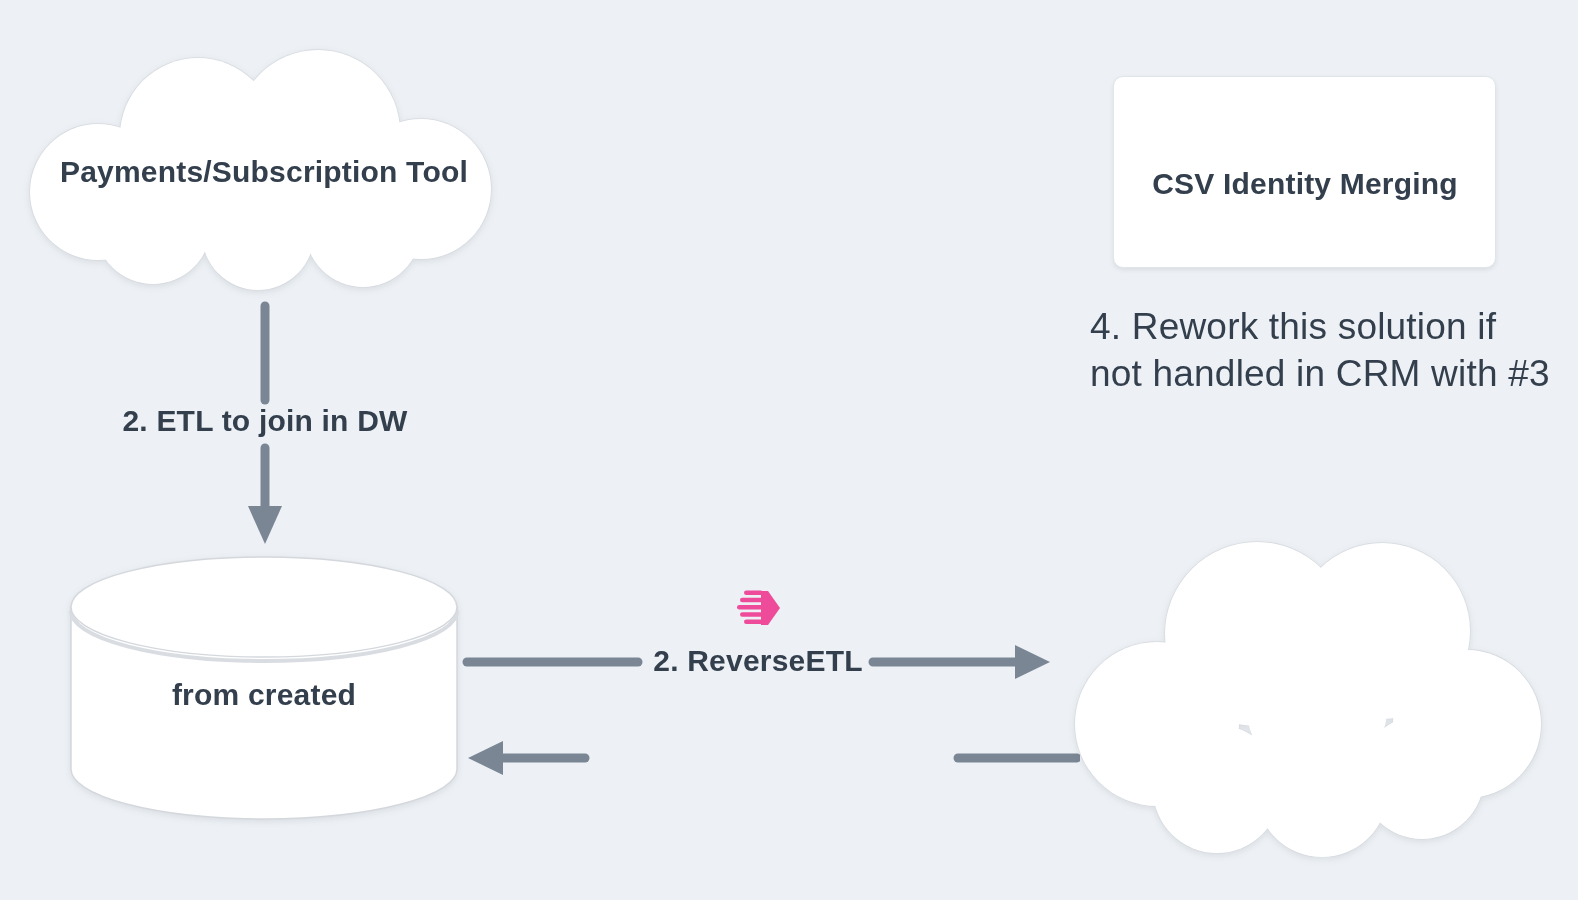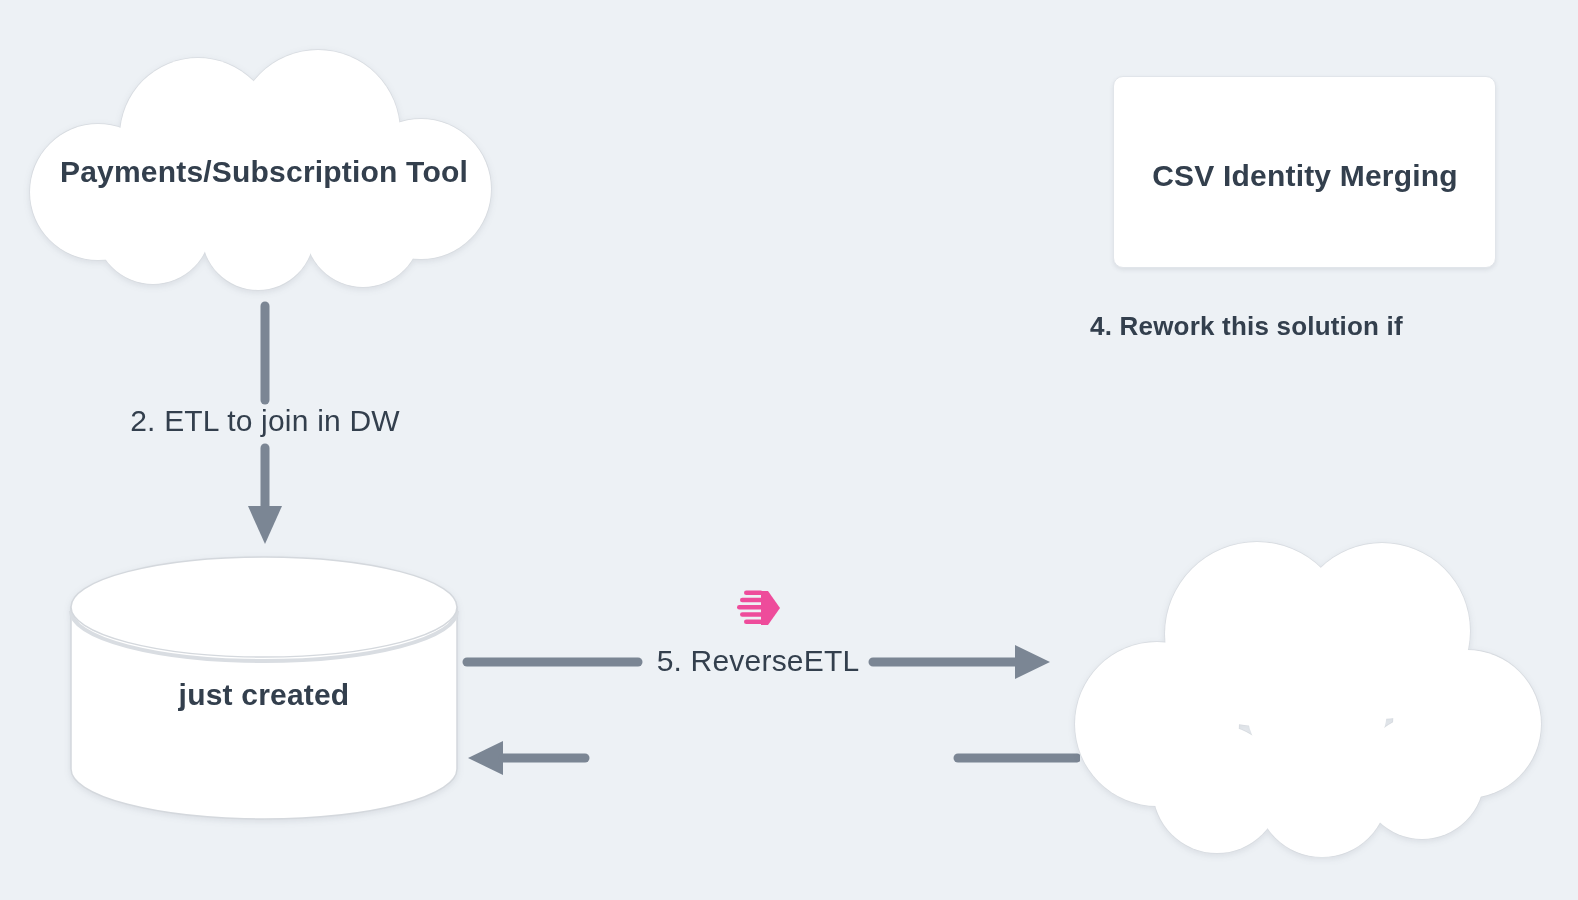--- a/index.html
+++ b/index.html
@@ -26,29 +26,29 @@
     font-weight: 600;
     line-height: 48px;
     color: #333f4d;
     letter-spacing: 0.2px;
   }
   .edge-label {
     position: absolute;
     transform: translateX(-50%);
     white-space: nowrap;
     font-size: 30px;
-    font-weight: 400;
+    font-weight: 700;
     line-height: 46px;
     color: #333f4d;
     letter-spacing: 0.2px;
   }
   .note-text {
     position: absolute;
-    font-size: 26px;
-    font-weight: 700;
+    font-size: 37px;
+    font-weight: 400;
     line-height: 47px;
     color: #333f4d;
     letter-spacing: 0.2px;
     white-space: nowrap;
   }
   .rect-node {
     position: absolute;
     background: #ffffff;
     border: 1px solid #e1e5ea;
     border-radius: 10px;
@@ -93,47 +93,48 @@
     <polygon class="arrow-head" points="4,206 38,206 21,244"></polygon>
   </svg>
   <div class="edge-label" style="left:265px; top:398px;">2. ETL to join in DW</div>
 
   <svg class="abs shape-svg" style="left:69px; top:553px;" width="390" height="268" viewBox="0 0 390 268">
     <path d="M 2 54 L 2 216 A 193 50 0 0 0 388 216 L 388 54 Z" fill="#ffffff" stroke="#d4d8dd" stroke-width="1.5"></path>
     <path d="M 2 58 A 193 50 0 0 0 388 58" fill="none" stroke="#d9dde2" stroke-width="4"></path>
     <ellipse cx="195" cy="54" rx="193" ry="50" fill="#ffffff" stroke="#d4d8dd" stroke-width="1.5"></ellipse>
   </svg>
   <div class="node-label" style="left:264px; top:671px;">
-    <div>just created</div>
+    <div>from created</div>
   </div>
 
   <div class="rect-node" style="left:1113px; top:76px; width:383px; height:192px;"></div>
-  <div class="node-label" style="left:1305px; top:152px;">CSV Identity Merging</div>
+  <div class="node-label" style="left:1305px; top:160px;">CSV Identity Merging</div>
 
   <div class="note-text" style="left:1090px; top:303px;">
     <div>4. Rework this solution if</div>
+    <div>not handled in CRM with #3</div>
   </div>
 
   <svg class="abs" style="left:737px; top:589px;" width="44" height="38" viewBox="0 0 44 38">
     <g fill="#ee4c9b">
       <rect x="7" y="1.5" width="19" height="4.6" rx="2.3"></rect>
       <rect x="3" y="8.7" width="23" height="4.6" rx="2.3"></rect>
       <rect x="0" y="16" width="26" height="4.6" rx="2.3"></rect>
       <rect x="3" y="23.2" width="23" height="4.6" rx="2.3"></rect>
       <rect x="7" y="30.4" width="19" height="4.6" rx="2.3"></rect>
       <polygon points="24,2 31,2 43,19 31,36 24,36"></polygon>
     </g>
   </svg>
 
   <svg class="abs" style="left:460px; top:640px;" width="600" height="44" viewBox="0 0 600 44">
     <line class="arrow-line" x1="7" y1="22" x2="178" y2="22"></line>
     <line class="arrow-line" x1="413" y1="22" x2="555" y2="22"></line>
     <polygon class="arrow-head" points="555,5 555,39 590,22"></polygon>
   </svg>
-  <div class="edge-label" style="left:758px; top:638px;">5. ReverseETL</div>
+  <div class="edge-label" style="left:758px; top:638px;">2. ReverseETL</div>
 
   <svg class="abs" style="left:460px; top:736px;" width="620" height="44" viewBox="0 0 620 44">
     <polygon class="arrow-head" points="43,5 43,39 8,22"></polygon>
     <line class="arrow-line" x1="43" y1="22" x2="125" y2="22"></line>
     <line class="arrow-line" x1="498" y1="22" x2="617" y2="22"></line>
   </svg>
 
   <svg class="abs shape-svg" style="left:1057px; top:519px;" width="487" height="338" viewBox="0 0 487 338">
     <g>
       <circle class="cloud-stroke" cx="100" cy="205" r="82"></circle>

